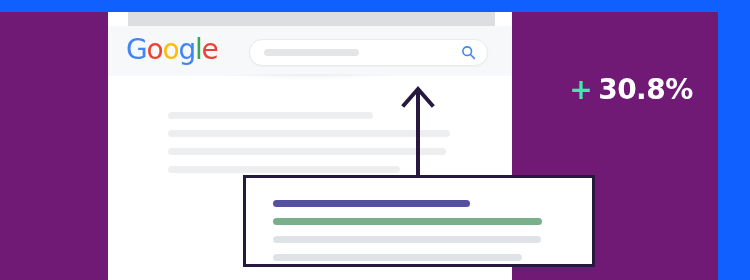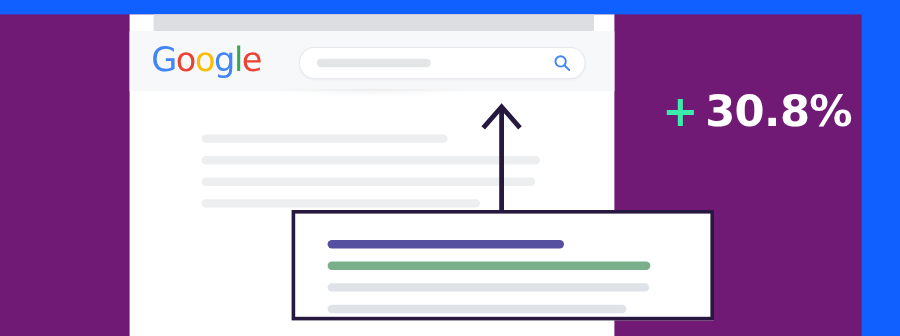--- a/index.html
+++ b/index.html
@@ -159,21 +159,21 @@
   }
 
   #stat-value-row {
     position: absolute;
     left: 0;
     top: 64px;
     width: 238px;
     text-align: center;
     white-space: nowrap;
     font-family: "DejaVu Sans", sans-serif;
-    font-size: 36px;
+    font-size: 28px;
     font-weight: bold;
     line-height: 1;
     letter-spacing: -0.5px;
   }
   #stat-plus  { color: #3BEBA9; margin-right: 6px; }
   #stat-number { color: #ffffff; }
 
   #stat-label {
     position: absolute;
     left: 0;

